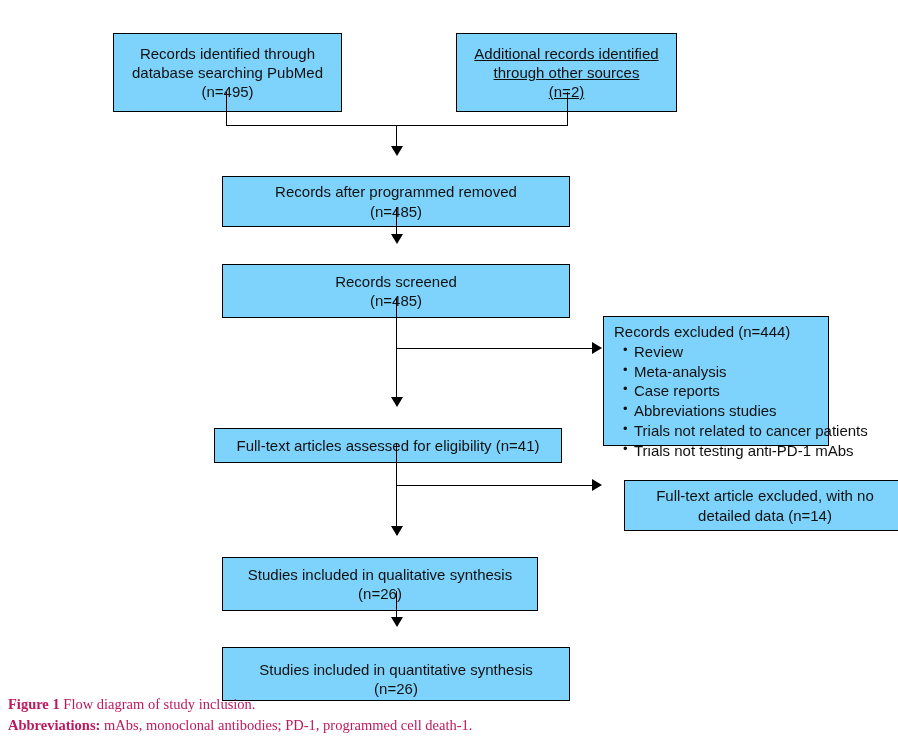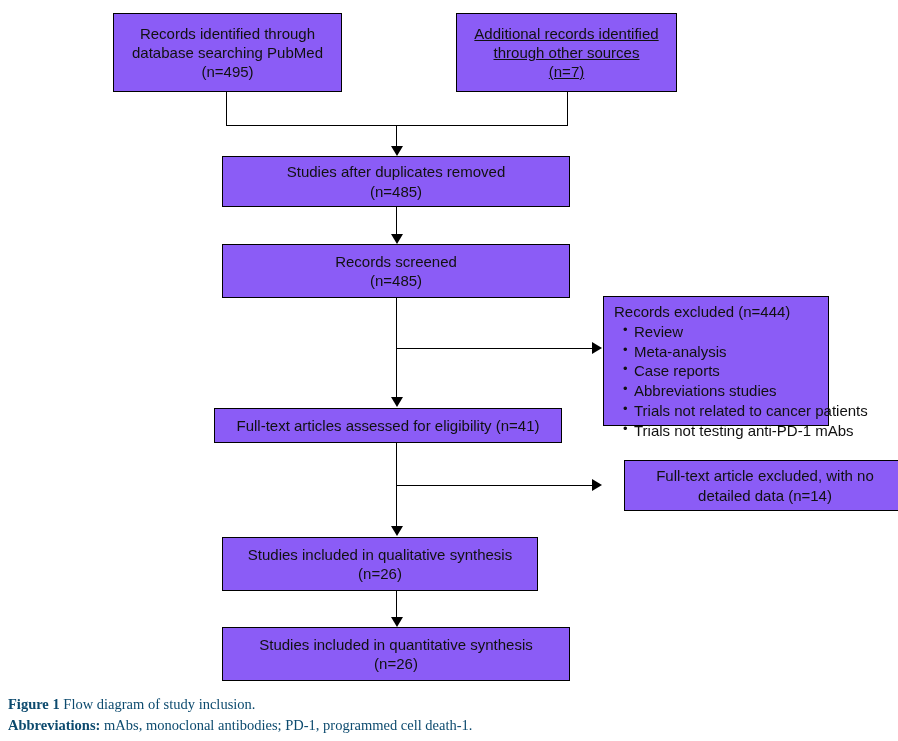--- a/index.html
+++ b/index.html
@@ -22,30 +22,31 @@
     left: 0;
     top: 0;
     width: 898px;
     height: 690px;
   }
 
   .box {
     position: absolute;
     box-sizing: border-box;
     border: 1.6px solid #000000;
-    background: #8b5cf6;
+    background: #7dd3fc;
     display: flex;
     align-items: center;
     justify-content: center;
     text-align: center;
     font-family: "Liberation Sans", sans-serif;
     font-size: 15px;
     line-height: 1.28;
     color: #111111;
     padding: 2px 6px;
+    margin-top: 20px;
   }
 
   .box .lines {
     display: block;
     width: 100%;
   }
   .box .lines span {
     display: block;
     white-space: nowrap;
   }
@@ -53,21 +54,21 @@
   
   #box-identified   { left: 113px; top: 13px;  width: 229px; height: 79px; }
   #box-additional   { left: 456px; top: 13px;  width: 221px; height: 79px; text-decoration: underline; }
   #box-duplicates   { left: 222px; top: 156px; width: 348px; height: 51px; }
   #box-screened     { left: 222px; top: 244px; width: 348px; height: 54px; }
   #box-excluded     { left: 603px; top: 296px; width: 226px; height: 130px;
                       display: block; padding: 5px 8px 5px 10px; text-align: left; }
   #box-fulltext     { left: 214px; top: 408px; width: 348px; height: 35px; }
   #box-ftexcluded   { left: 624px; top: 460px; width: 282px; height: 51px; }
   #box-qualitative  { left: 222px; top: 537px; width: 316px; height: 54px; }
-  #box-quantitative { left: 222px; top: 627px; width: 348px; height: 54px; }
+  #box-quantitative { left: 222px; top: 627px; width: 348px; height: 54px; align-items: flex-end; }
 
   
   #box-excluded .excl-title {
     display: block;
     font-size: 15px;
     line-height: 1.32;
     white-space: nowrap;
   }
   #box-excluded ul {
     list-style: none;
@@ -119,21 +120,21 @@
 
   
   #caption {
     position: absolute;
     left: 8px;
     top: 694px;
     width: 880px;
     font-family: "Liberation Serif", serif;
     font-size: 14.5px;
     line-height: 1.45;
-    color: #0c4a6e;
+    color: #be185d;
   }
   #caption .cap-line { display: block; white-space: nowrap; }
   #caption b { font-weight: bold; }
 </style>
 </head>
 <body>
 
 <div id="diagram">
 
   <div class="box" id="box-identified">
@@ -141,27 +142,27 @@
       <span>Records identified through</span>
       <span>database searching PubMed</span>
       <span>(n=495)</span>
     </span>
   </div>
 
   <div class="box" id="box-additional">
     <span class="lines">
       <span>Additional records identified</span>
       <span>through other sources</span>
-      <span>(n=7)</span>
+      <span>(n=2)</span>
     </span>
   </div>
 
   <div class="box" id="box-duplicates">
     <span class="lines">
-      <span>Studies after duplicates removed</span>
+      <span>Records after programmed removed</span>
       <span>(n=485)</span>
     </span>
   </div>
 
   <div class="box" id="box-screened">
     <span class="lines">
       <span>Records screened</span>
       <span>(n=485)</span>
     </span>
   </div>

